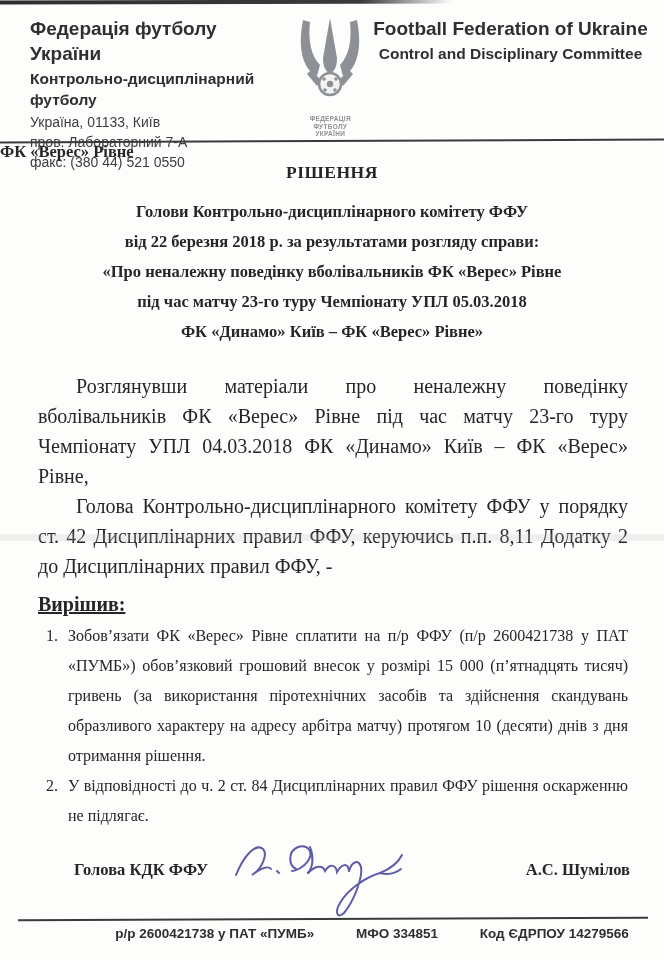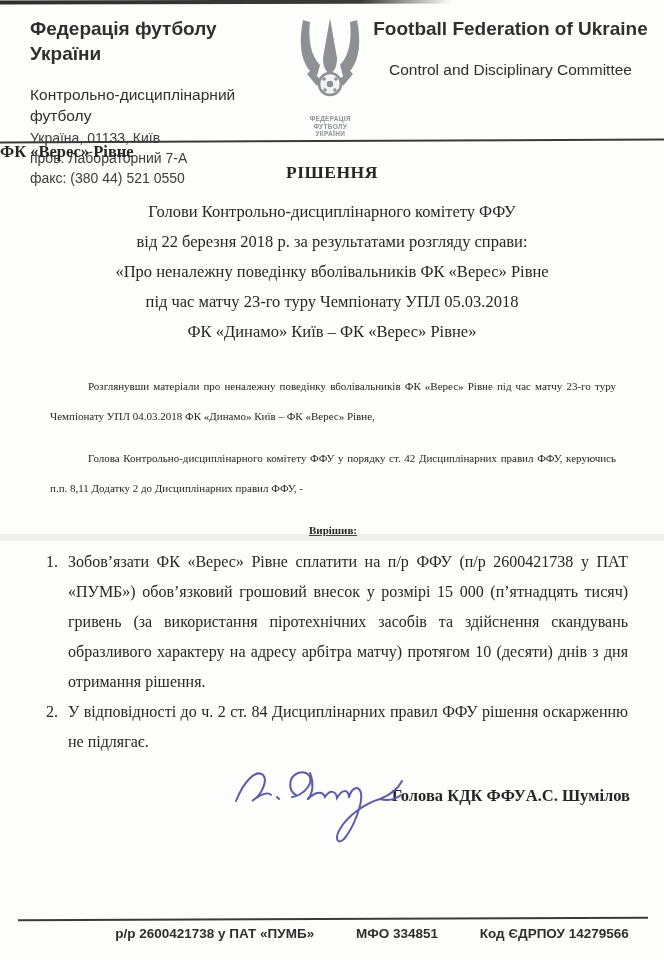--- a/index.html
+++ b/index.html
@@ -20,53 +20,53 @@
   .scan-band{position:absolute;top:534px;left:0;width:664px;height:7px;
     background:rgba(196,193,188,0.22);}
 
   
   .header{display:flex;justify-content:space-between;align-items:flex-start;
     padding:16px 14px 0 30px;height:124px;box-sizing:border-box;
     font-family:"Liberation Sans", sans-serif;}
   .hdr-left{width:268px;text-align:left;color:#2f2f2f;}
   .hdr-right{width:288px;text-align:center;color:#2f2f2f;}
   .hdr-org{font-size:19px;font-weight:bold;line-height:25px;}
-  .hdr-committee{font-size:15.5px;font-weight:normal;line-height:21px;margin-top:18px;}
+  .hdr-committee{font-size:15.5px;font-weight:bold;line-height:21px;margin-top:2px;}
   .hdr-addr{font-size:14px;line-height:20px;color:#3d3d3d;margin-top:2px;}
   .logo-wrap{width:84px;text-align:center;padding-top:2px;}
   .logo-caption{font-size:6.5px;line-height:7.5px;color:#8d9196;font-weight:bold;
     letter-spacing:0.3px;margin-top:1px;}
 
   .rule-top{position:absolute;top:140px;left:0;width:664px;height:2px;
     background:#3a3a3a;transform:rotate(-0.25deg);}
   .rule-bottom{position:absolute;top:918px;left:18px;width:630px;height:2px;
     background:#3a3a3a;transform:rotate(-0.25deg);}
 
   .addressee{margin-top:18px;padding-right:34px;text-align:left;
     font-weight:bold;font-size:16.5px;}
 
   .title-block{text-align:center;}
   .doc-title{font-size:17.5px;font-weight:bold;letter-spacing:0.5px;}
-  .subtitle{font-size:16.5px;font-weight:normal;line-height:30px;}
+  .subtitle{font-size:16.5px;font-weight:bold;line-height:30px;}
   .subtitle-block{margin-top:14px;}
 
   .body-text{padding:0 36px 0 38px;}
-  .para{font-size:11px;line-height:30px;text-align:justify;text-indent:38px;margin:12px;}
+  .para{font-size:20px;line-height:30px;text-align:justify;text-indent:38px;margin:0;}
   .para-block{margin-top:24px;}
 
-  .resolution-heading{margin-top:8px;text-align:center;font-size:11px;
+  .resolution-heading{margin-top:8px;text-align:left;font-size:20px;
     font-weight:bold;text-decoration:underline;line-height:30px;}
 
   .list{margin-top:2px;}
   .list-item{position:relative;padding-left:30px;font-size:16px;line-height:30px;
     text-align:justify;}
   .list-item .num{position:absolute;left:8px;top:0;}
 
   .sig-row{position:relative;margin-top:16px;padding:0 34px 0 74px;height:46px;
-    display:flex;justify-content:flex-end;align-items:center;
+    display:flex;justify-content:space-between;align-items:center;
     font-weight:bold;font-size:16.5px;}
   .signature-svg{position:absolute;left:230px;top:-28px;}
 
   .footer-text{position:absolute;top:926px;left:0;width:664px;text-align:center;
     font-family:"Liberation Sans", sans-serif;font-weight:bold;font-size:13.5px;
     color:#2e2e2e;margin-left:40px;}
   .footer-text span{margin:0 19px;}
 </style>
 </head>
 <body>

